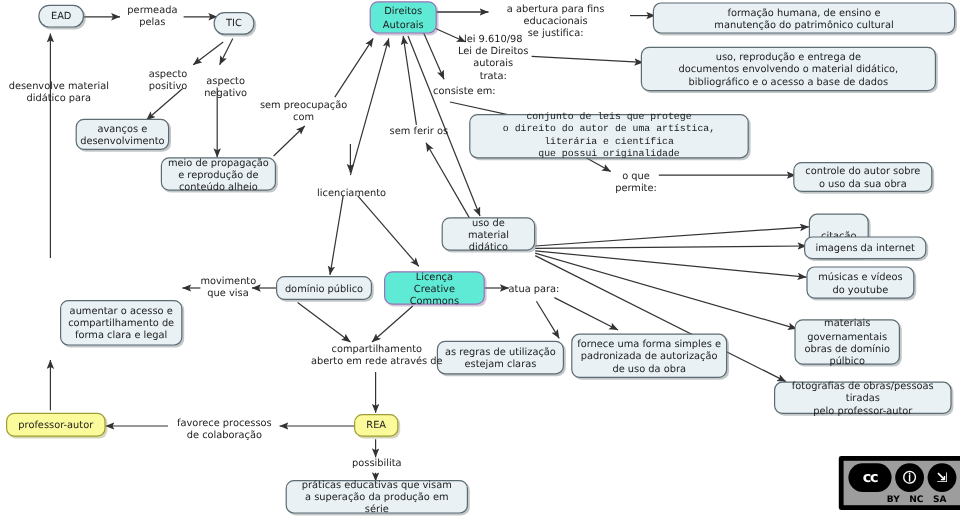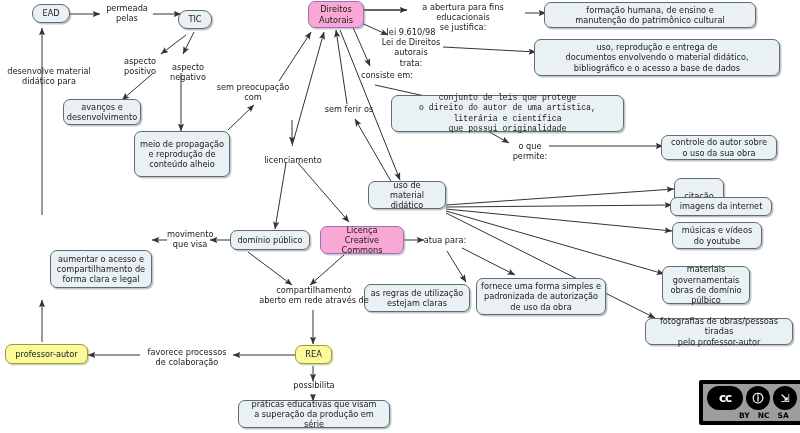--- a/index.html
+++ b/index.html
@@ -28,21 +28,21 @@
     border:1px solid #5d6b72;
     box-shadow:1.5px 1.5px 0 rgba(120,130,135,.45);
   }
   .n-key{
     background:#e9f1f4;
     border:1px solid #5d6b72;
     box-shadow:1.5px 1.5px 0 rgba(120,130,135,.45);
     border-radius:9px;
   }
   .n-purple{
-    background:#f9a8d4;
+    background:#5eead4;
     border:1px solid #9a72bb;
     box-shadow:1.5px 1.5px 0 rgba(120,100,140,.35);
   }
   .n-yellow{
     background:#fbfb9c;
     border:1px solid #9d9d33;
     box-shadow:1.5px 1.5px 0 rgba(150,150,80,.4);
   }
   .lbl{
     position:absolute;
@@ -158,26 +158,26 @@
     </g>
     <g stroke="#333" stroke-width="1" fill="none">
       <path d="M355,10 L407,10"></path>
     </g>
   </svg>
 
   <div class="node n-key" style="left:32px;top:4px;width:38px;height:19px;">EAD</div>
   <div class="node n-key" style="left:178px;top:10px;width:34px;height:19px;">TIC</div>
   <div class="node n-concept" style="left:63px;top:99px;width:78px;height:26px;">avanços e
 desenvolvimento</div>
-  <div class="node n-concept" style="left:134px;top:131px;width:96px;height:46px;">meio de propagação
+  <div class="node n-concept" style="left:134px;top:131px;width:96px;height:28px;">meio de propagação
 e reprodução de
 conteúdo alheio</div>
   <div class="node n-purple" style="left:308px;top:1px;width:56px;height:27px;">Direitos
 Autorais</div>
-  <div class="node n-concept" style="left:544px;top:2px;width:212px;height:26px;">formação humana, de ensino e
+  <div class="node n-concept" style="left:544px;top:2px;width:252px;height:26px;">formação humana, de ensino e
 manutenção do patrimônico cultural</div>
   <div class="node n-concept" style="left:534px;top:39px;width:246px;height:37px;">uso, reprodução e entrega de
 documentos envolvendo o material didático,
 bibliográfico e o acesso a base de dados</div>
   <div class="node n-concept" style="left:391px;top:95px;width:233px;height:37px;font-family:Liberation Mono, monospace;">conjunto de leis que protege
 o direito do autor de uma artística, literária e científica
 que possui originalidade</div>
   <div class="node n-concept" style="left:661px;top:135px;width:116px;height:25px;">controle do autor sobre
 o uso da sua obra</div>
   <div class="node n-concept" style="left:368px;top:181px;width:78px;height:28px;">uso de

